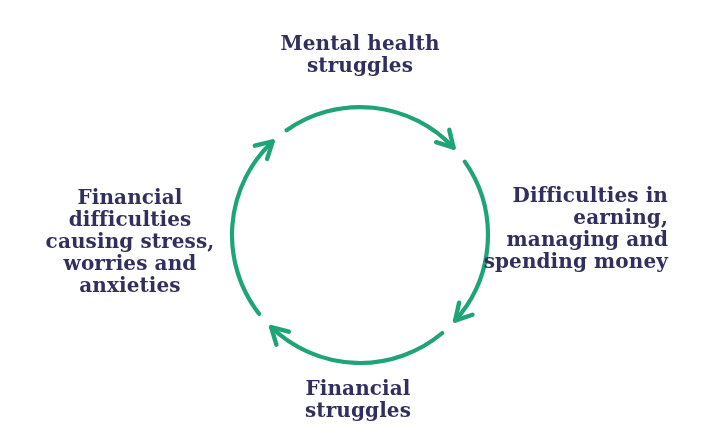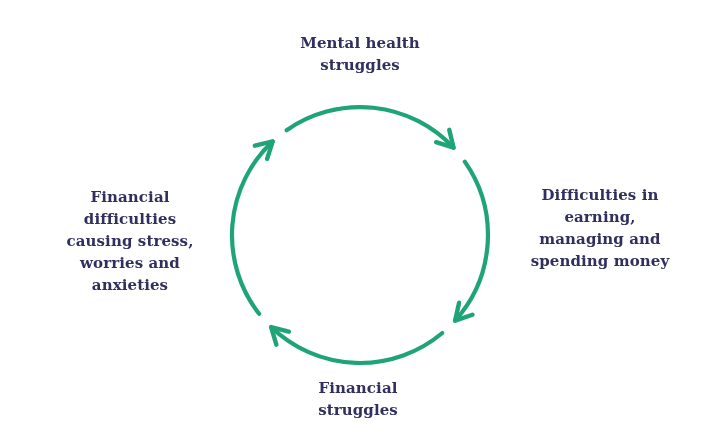--- a/index.html
+++ b/index.html
@@ -33,28 +33,28 @@
     fill: none;
     stroke: var(--arrow-color, #1fa478);
     stroke-width: 4.4;
     stroke-linecap: round;
     stroke-linejoin: round;
   }
   .label {
     position: absolute;
     color: var(--text-color, #312f5e);
     font-weight: bold;
-    font-size: 15px;
+    font-size: 20px;
     line-height: 22px;
     text-align: center;
     white-space: pre-line;
     letter-spacing: 0.1px;
   }
   .label.top    { left: 240px; top: 32px;  width: 240px; }
-  .label.right  { left: 505px; top: 184px; width: 190px; }
+  .label.right  { left: 478px; top: 184px; width: 190px; text-align: right; }
   .label.bottom { left: 258px; top: 377px; width: 200px; }
   .label.left   { left: 35px;  top: 186px; width: 190px; }
 </style>
 </head>
 <body>
 
 <div class="stage">
 
   <svg class="cycle" viewBox="0 0 720 447" aria-hidden="true">
     <defs>

